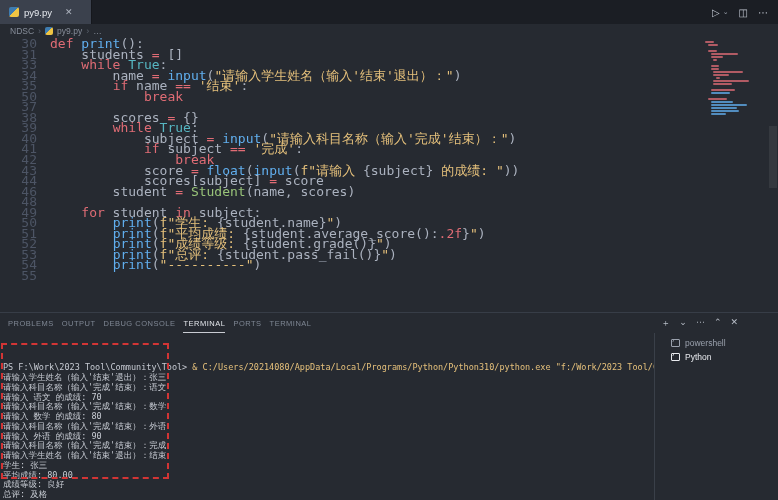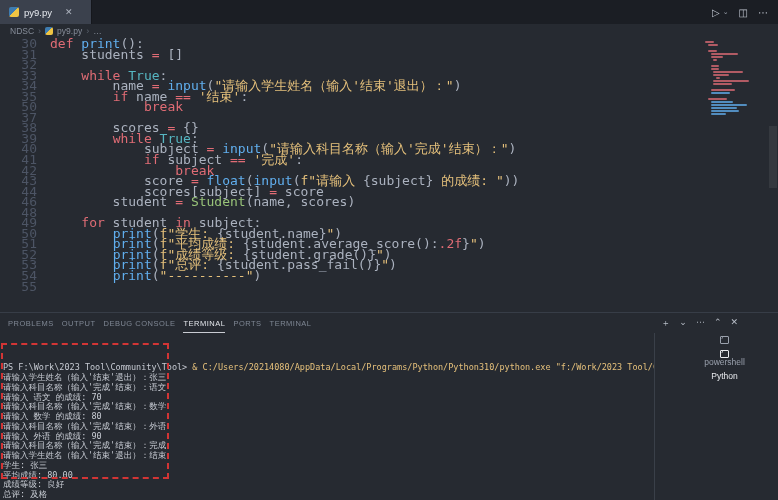--- a/index.html
+++ b/index.html
@@ -48,22 +48,22 @@
   .panel-body { flex:1; display:flex; min-height:0; }
 
   .terminal { flex:1; position:relative; padding:1px 0 0 3px; font-family:"DejaVu Sans Mono", monospace;
               font-size:8.5px; line-height:9.75px; color:#c6cad2; white-space:pre; overflow:hidden; }
   .t-line { height:9.75px; }
   .t-prompt { color:#c6cad2; } .t-cmd { color:#e5c07b; } .t-out { color:#c9cdd5; } .t-dash { color:#9aa0ab; }
   .red-box { position:absolute; left:1px; top:10px; width:168px; height:136px;
              border:2px dashed #d23535; pointer-events:none; }
 
   .terminal-sidebar { flex:0 0 124px; border-left:1px solid #3a4049; padding-top:3px; }
-  .ts-row { display:flex; align-items:center; gap:13px; height:14px; padding-left:16px;
-            font-size:8.5px; color:#9aa1ad; cursor:pointer;flex-direction:column; }
+  .ts-row { display:flex; align-items:center; gap:5px; height:14px; padding-left:16px;
+            font-size:8.5px; color:#9aa1ad; cursor:pointer; }
   .ts-row.active { color:#e8eaee;text-align:right; }
   .term-icon { width:9px; height:8px; border:1px solid currentColor; border-radius:1px; position:relative; flex:0 0 auto; }
   .term-icon::before { content:"›"; position:absolute; left:0px; top:-3px; font-size:7px; }
 </style>
 </head>
 <body>
 
 <div class="window">
 
   <div class="tabbar">
@@ -87,21 +87,20 @@
     <span class="py-icon"></span>
     <span>py9.py</span>
     <span class="sep">›</span>
     <span>…</span>
   </div>
 
   <div class="editor">
     <div class="code" id="code">
         <div class="code-row"><span class="ln">30</span><span class="seg-k">def </span><span class="seg-f">print</span><span class="seg-v">():</span></div>
         <div class="code-row"><span class="ln">31</span><span class="seg-v">    students </span><span class="seg-k">=</span><span class="seg-v"> []</span></div>
-        <div class="code-row"><span class="ln">32</span></div>
         <div class="code-row"><span class="ln">33</span><span class="seg-v">    </span><span class="seg-k">while </span><span class="seg-b">True</span><span class="seg-v">:</span></div>
         <div class="code-row"><span class="ln">34</span><span class="seg-v">        name </span><span class="seg-k">=</span><span class="seg-v"> </span><span class="seg-f">input</span><span class="seg-v">(</span><span class="seg-s">"请输入学生姓名（输入'结束'退出）："</span><span class="seg-v">)</span></div>
         <div class="code-row"><span class="ln">35</span><span class="seg-v">        </span><span class="seg-k">if</span><span class="seg-v"> name </span><span class="seg-k">==</span><span class="seg-v"> </span><span class="seg-s">'结束'</span><span class="seg-v">:</span></div>
         <div class="code-row"><span class="ln">50</span><span class="seg-v">            </span><span class="seg-k">break</span></div>
         <div class="code-row"><span class="ln">37</span></div>
         <div class="code-row"><span class="ln">38</span><span class="seg-v">        scores </span><span class="seg-k">=</span><span class="seg-v"> {}</span></div>
         <div class="code-row"><span class="ln">39</span><span class="seg-v">        </span><span class="seg-k">while </span><span class="seg-b">True</span><span class="seg-v">:</span></div>
         <div class="code-row"><span class="ln">40</span><span class="seg-v">            subject </span><span class="seg-k">=</span><span class="seg-v"> </span><span class="seg-f">input</span><span class="seg-v">(</span><span class="seg-s">"请输入科目名称（输入'完成'结束）："</span><span class="seg-v">)</span></div>
         <div class="code-row"><span class="ln">41</span><span class="seg-v">            </span><span class="seg-k">if</span><span class="seg-v"> subject </span><span class="seg-k">==</span><span class="seg-v"> </span><span class="seg-s">'完成'</span><span class="seg-v">:</span></div>
         <div class="code-row"><span class="ln">42</span><span class="seg-v">                </span><span class="seg-k">break</span></div>

